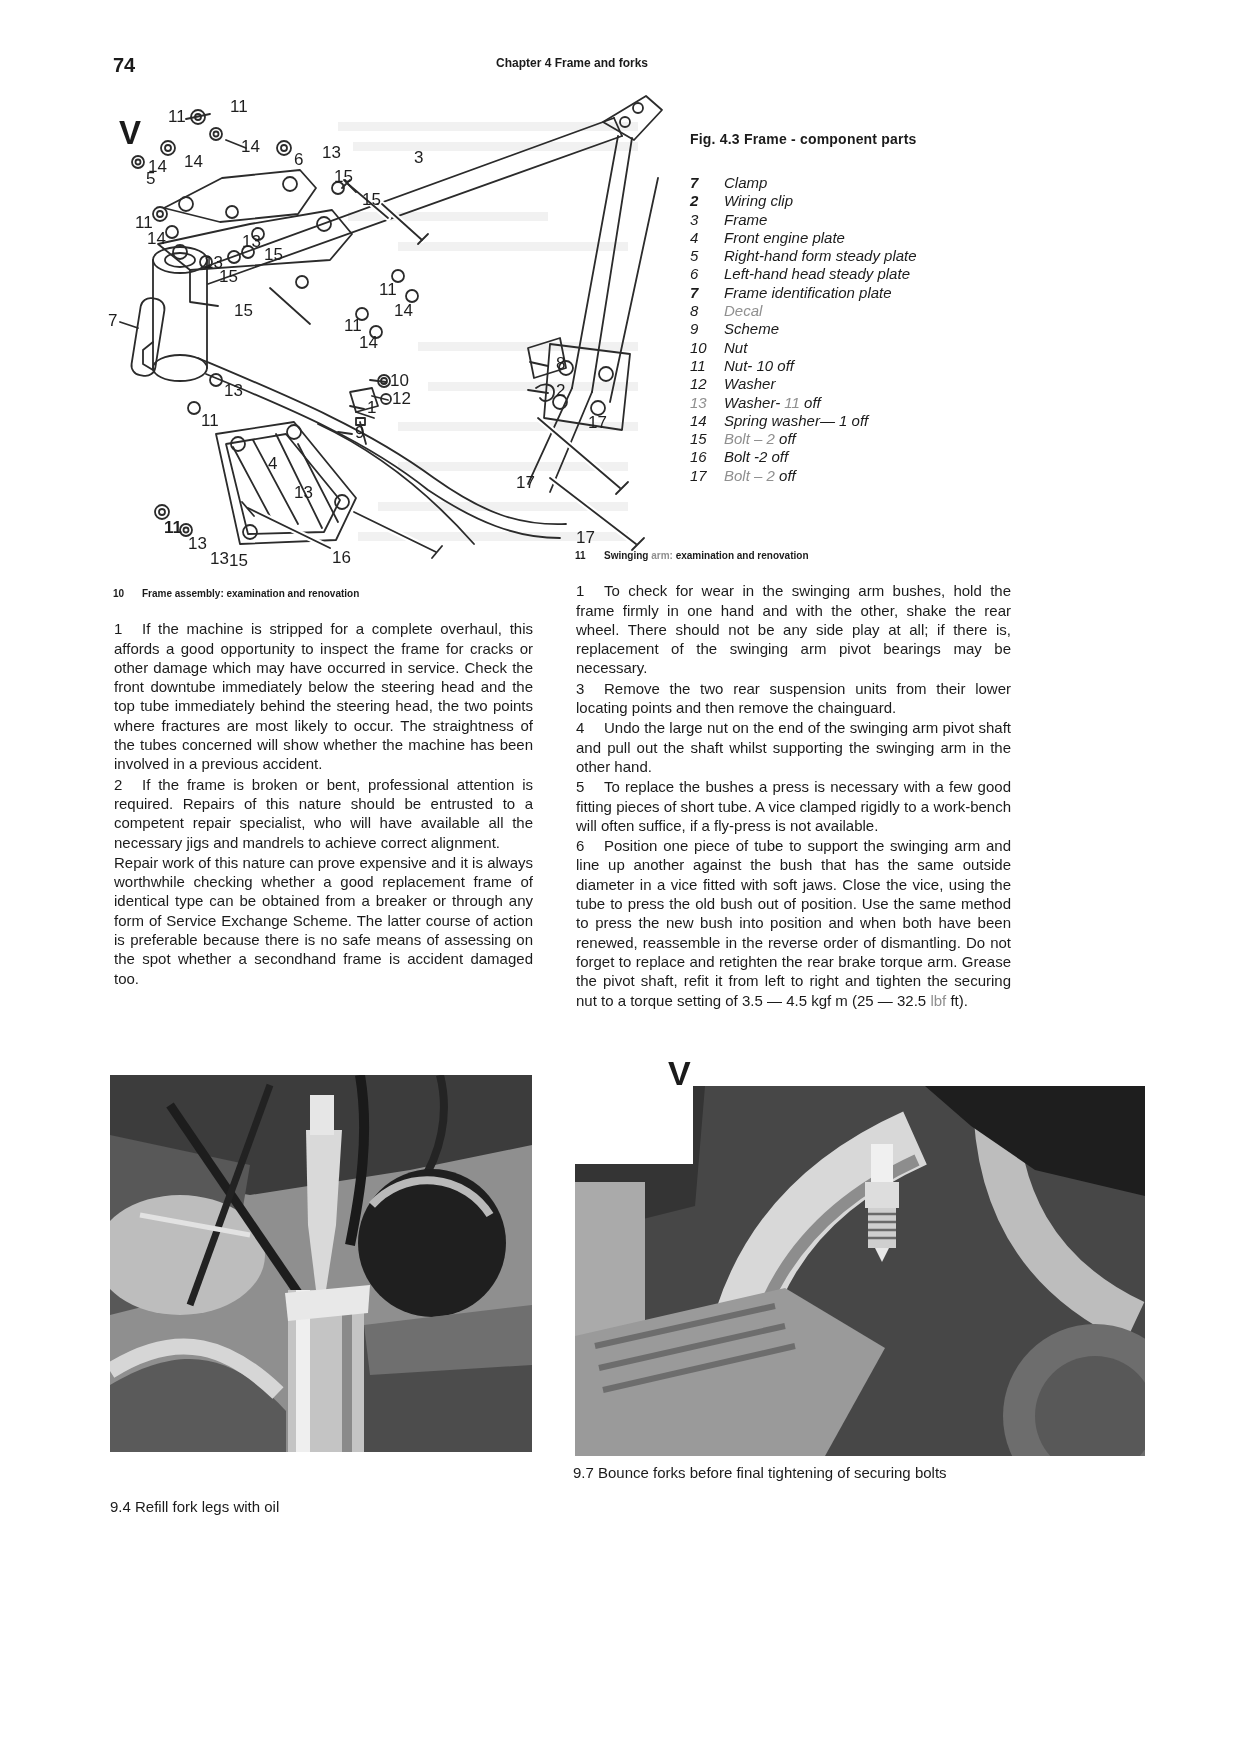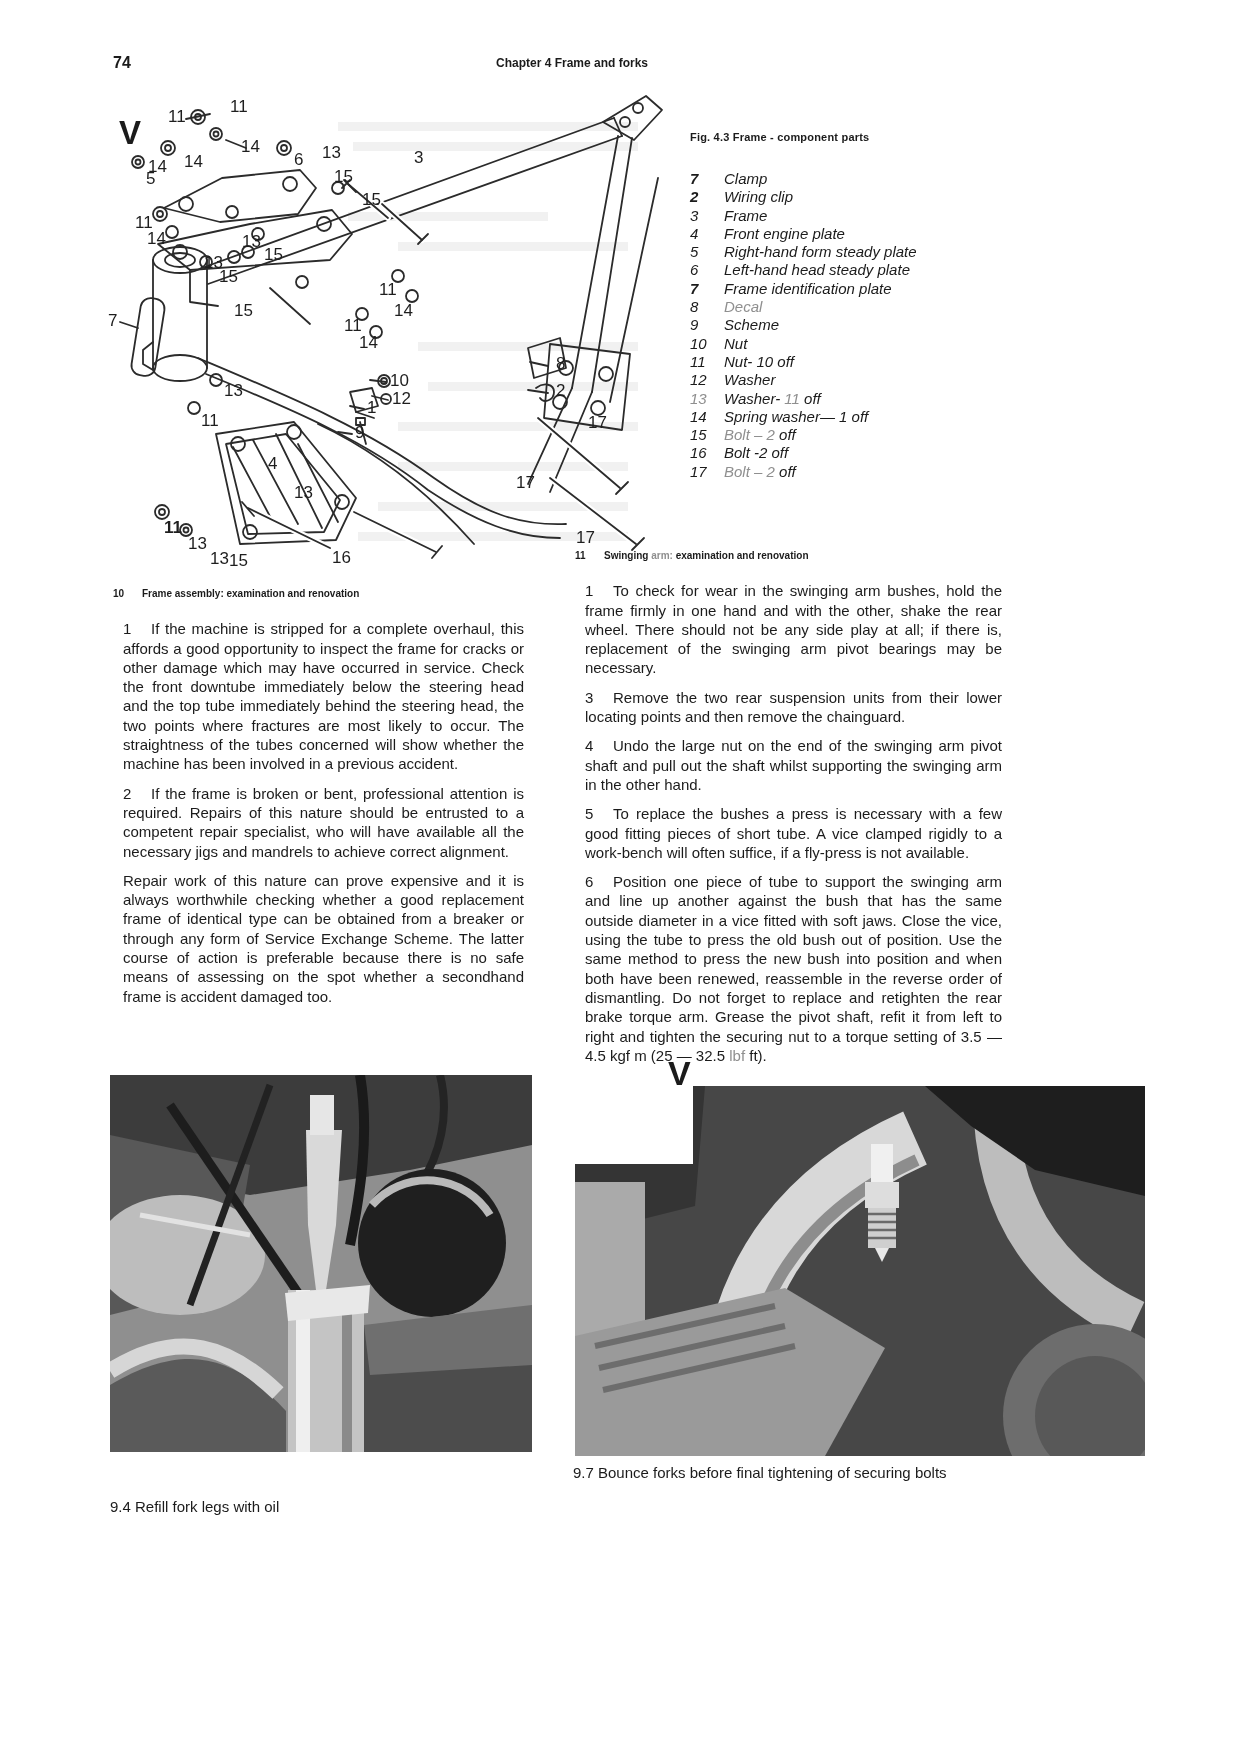--- a/index.html
+++ b/index.html
@@ -2,47 +2,47 @@
 <html><head>
 <meta charset="utf-8">
 <style>
   html,body{margin:0;padding:0;background:#e8e8e8;}
   .page{
     position:relative;width:1240px;height:1754px;margin:0 auto;
     background:#ffffff;overflow:hidden;
     font-family:"Liberation Sans",sans-serif;color:#1b1b1b;
   }
   .faded{color:#8f8f8f;}
-  .hdr-num{position:absolute;left:113px;top:54px;font-size:16px;font-weight:bold;}
+  .hdr-num{position:absolute;left:113px;top:54px;font-size:20px;font-weight:bold;}
   .hdr-title{position:absolute;left:312px;top:56px;width:520px;text-align:center;
     font-size:12px;font-weight:bold;}
 
   
   .diagram{position:absolute;left:98px;top:92px;width:566px;height:486px;}
   .diagram svg{display:block;}
   .callout{font-family:"Liberation Sans",sans-serif;font-size:17px;fill:#1e1e1e;}
   .callout.bold{font-weight:bold;}
   .v-top{position:absolute;left:119px;top:116px;font-size:33px;font-weight:bold;line-height:1;}
 
   
   .legend{position:absolute;left:690px;top:131px;width:440px;}
-  .legend-title{font-size:11px;font-weight:bold;letter-spacing:.2px;}
+  .legend-title{font-size:14px;font-weight:bold;letter-spacing:.2px;}
   .parts{margin-top:27px;}
   .part-row{display:flex;line-height:18.3px;font-size:15px;font-style:italic;}
   .part-num{width:34px;flex:0 0 34px;}
   .part-num.bold{font-weight:bold;}
   .part-label{flex:1;}
 
   
   .col{position:absolute;font-size:15px;line-height:19.3px;text-align:justify;}
   .col-left{left:113px;top:584px;width:421px;}
   .col-right{left:575px;top:546px;width:437px;}
   .sec-heading{font-size:10px;font-weight:bold;text-align:left;margin:0 0 16px 0;}
   .sec-heading .hnum{display:inline-block;min-width:29px;}
-  .col p{margin:10px;}
+  .col p{margin:1px;}
   .pnum{display:inline-block;min-width:28px;}
 
   
   .photo{position:absolute;overflow:hidden;}
   .photo-left{left:110px;top:1075px;width:422px;height:377px;}
   .photo-right{left:575px;top:1086px;width:570px;height:370px;}
   .caption{position:absolute;font-size:15px;color:#1b1b1b;}
   .caption-left{left:110px;top:1458px;margin-top:40px;}
   .caption-right{left:573px;top:1464px;}
   .v-photo{position:absolute;left:668px;top:1056px;font-size:34px;font-weight:bold;z-index:3;line-height:1;}

